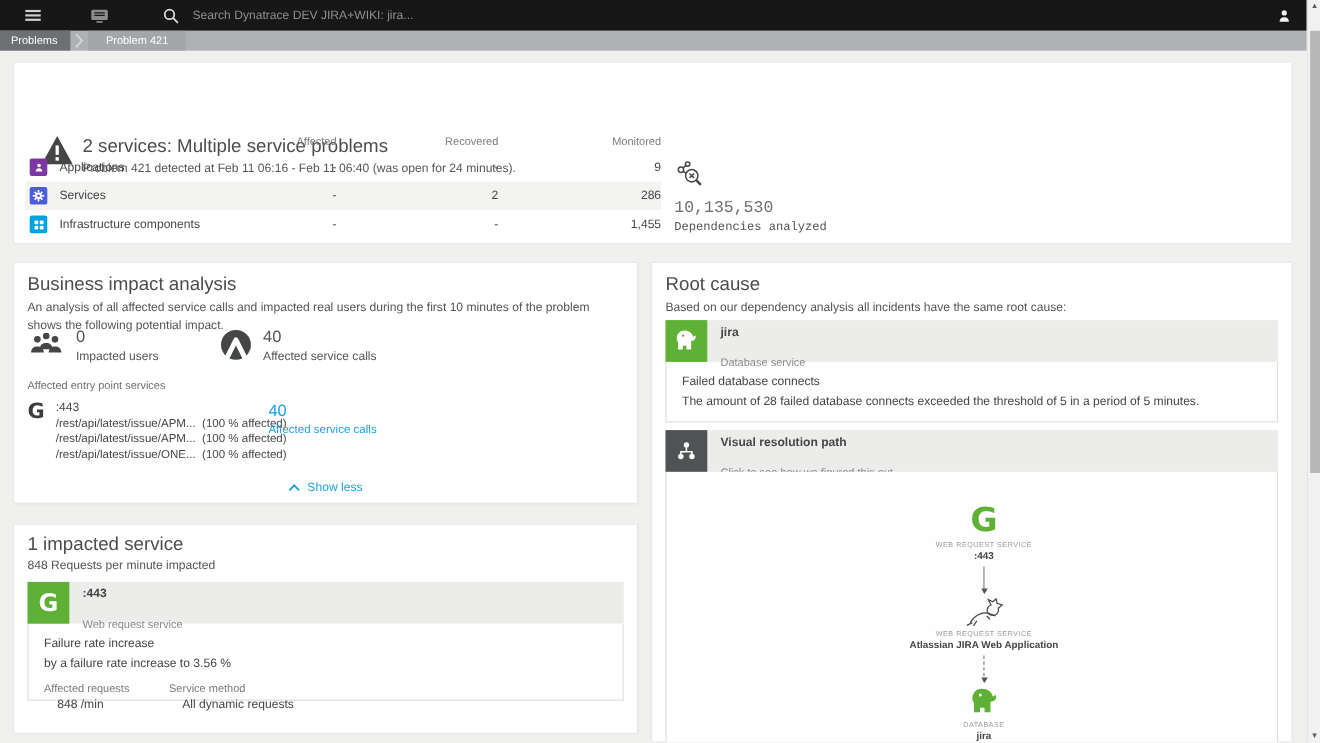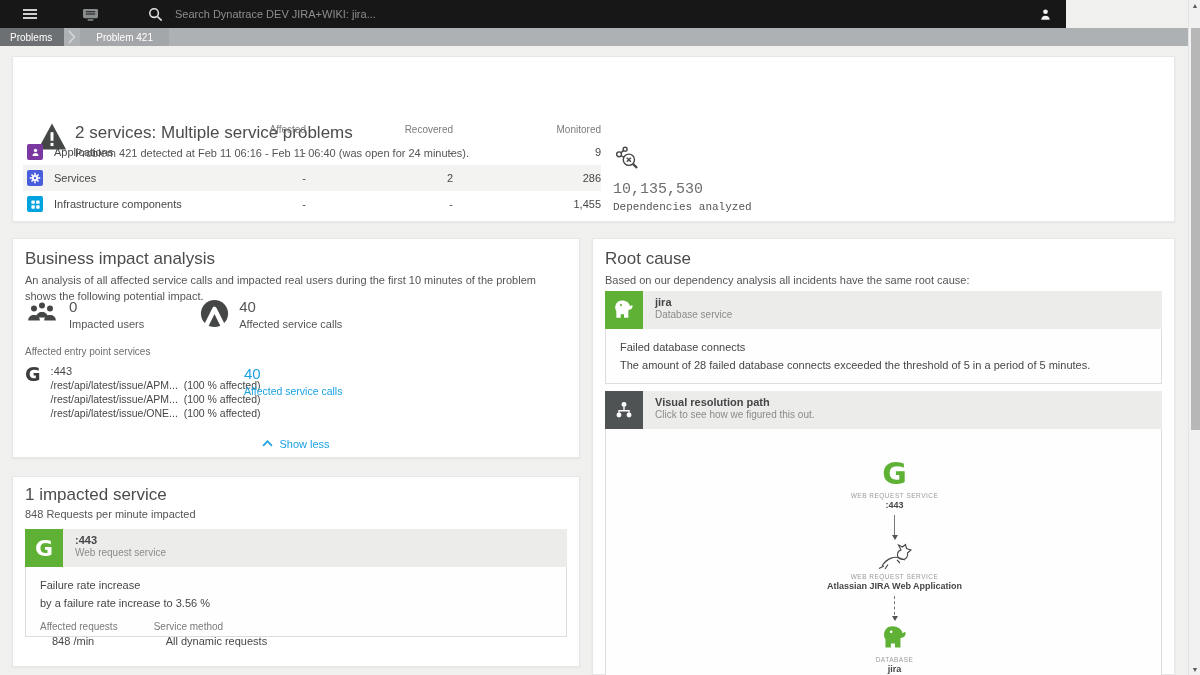--- a/index.html
+++ b/index.html
@@ -1,21 +1,21 @@
 <!DOCTYPE html>
 <html><head>
 <meta charset="utf-8">
 <style>
   * { margin:0; padding:0; box-sizing:border-box; }
   html,body { width:1200px; height:675px; overflow:hidden; }
   body { font-family:"Liberation Sans", sans-serif; background:#f0f0ef; color:#454646; }
   #page { position:relative; width:1200px; height:675px; }
 
   
-  .topbar { position:absolute; left:0; top:0; width:1066px; height:28px; background:#171717; display:flex; align-items:center; }
+  .topbar { position:absolute; left:0; top:0; width:1188px; height:28px; background:#171717; display:flex; align-items:center; }
   .tb-btn { display:flex; align-items:center; justify-content:center; height:28px; cursor:pointer; }
   .hamburger { width:60px; }
   .hamburger .bars { width:14px; height:10px; display:flex; flex-direction:column; justify-content:space-between; }
   .hamburger .bars i { display:block; height:2px; background:#cfcfcf; }
   .appsbtn { width:60px; }
   .searchwrap { display:flex; align-items:center; margin-left:28px; }
   .search-input { background:transparent; border:none; outline:none; color:#9a9a9a; font-size:11px; width:320px; margin-left:12px; font-family:"Liberation Sans", sans-serif; }
   .search-input::placeholder { color:#8e8e8e; opacity:1; }
   .tb-right { margin-left:auto; margin-right:14px; }
 
@@ -78,21 +78,21 @@
 
   
   .card { position:absolute; left:12px; right:12px; }
   .card-head { display:flex; background:#ececeb; height:38px; cursor:pointer; }
   .card-ico { width:38px; height:38px; flex:0 0 38px; display:flex; align-items:center; justify-content:center; }
   .card-ico.green { background:#5fb136; }
   .card-ico.darkgrey { background:#4f5354; }
   .card-gletter { color:#fff; font-weight:bold; font-size:22px; font-family:"DejaVu Sans", sans-serif; }
   .card-meta { padding:5px 0 0 12px; }
   .card-name { font-size:11px; font-weight:bold; color:#454646; }
-  .card-type { font-size:10px; color:#8b8b8b; margin-top:1px; }
+  .card-type { font-size:10px; color:#8b8b8b; margin-top:17px; }
   .card-body { border:1px solid #ddd; border-top:none; background:#fefefe; padding:12px 14px; font-size:11px; }
   .prob-line { margin-bottom:6px; }
   .metrics { display:flex; gap:36px; margin-top:12px; }
   .m-lbl { font-size:10px; color:#7a7a7a; }
   .m-val { font-size:11px; color:#454646; margin-top:3px;padding-left:12px; }
 
   
   .rc-title { position:absolute; left:12px; top:10px; }
   .rc-desc  { position:absolute; left:12px; top:34px; width:550px; }
   .rc-card1 { top:52px; }

